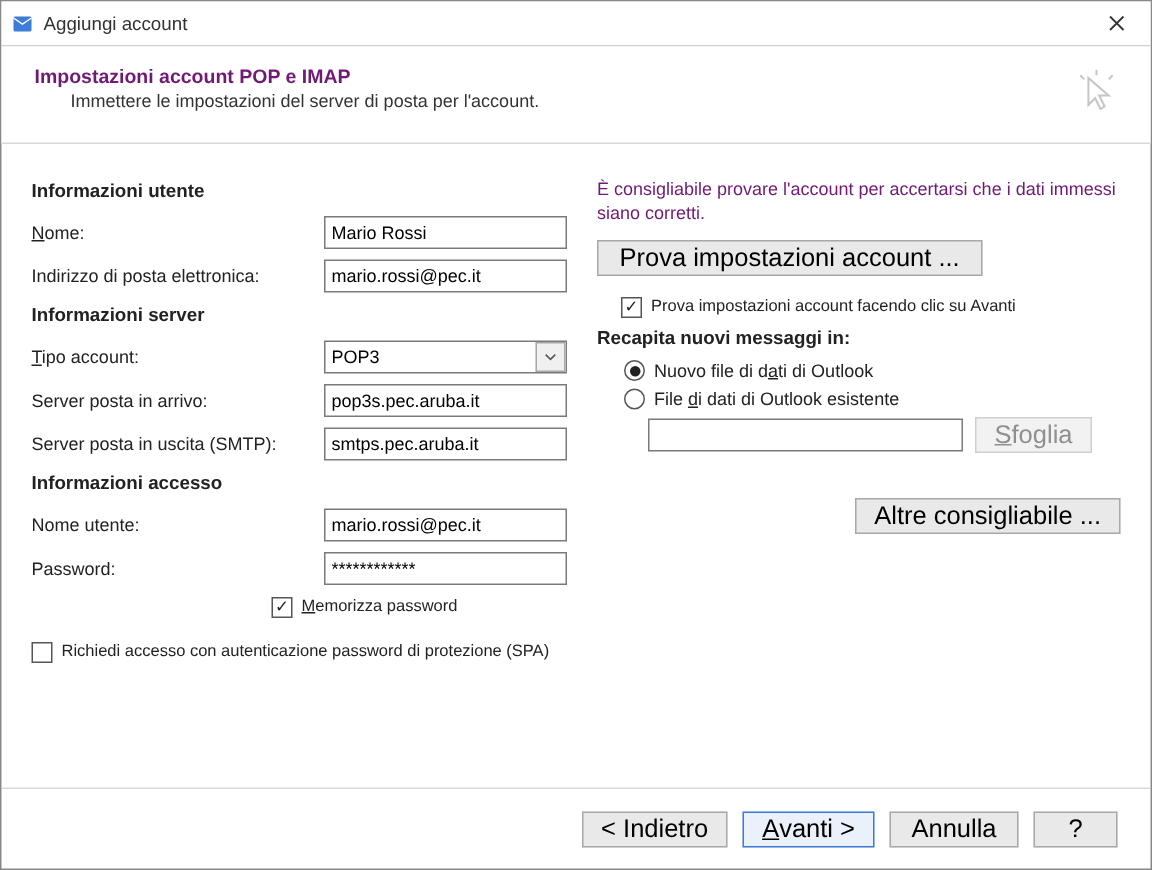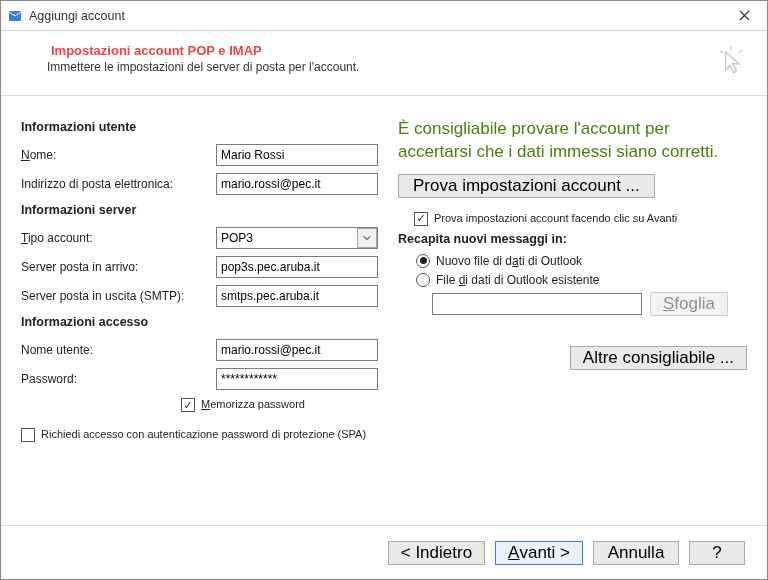--- a/index.html
+++ b/index.html
@@ -4,21 +4,21 @@
 <style>
   * { box-sizing: border-box; font-family: "Segoe UI", Tahoma, sans-serif; }
   html,body { margin:0; padding:0; background:#fff; }
   .window { width:768px; height:580px; border:1px solid #888; display:flex; flex-direction:column; background:#fff; }
   .titlebar { background:#fff; height:30px; display:flex; align-items:center; padding:0 0 0 6px; border-bottom:1px solid #d0d0d0;}
   .titlebar .icon { width:16px; height:16px; margin-right:6px; display:inline-flex; align-items:center; justify-content:center;}
   .titlebar .title { font-size:12.5px; color:#333; flex:1;}
   .titlebar .closebtn { width:46px; height:30px; display:flex; align-items:center; justify-content:center; color:#333;}
   .header { background:#fff; padding:12px 18px 16px 22px; border-bottom:1px solid #d9d9d9; display:flex; align-items:flex-start;}
   .header-text { flex:1; }
-  .header-title { font-size:13px; font-weight:bold; color:#ef4444;margin-left:28px; }
+  .header-title { font-size:13px; font-weight:bold; color:#701a75; }
   .header-sub { font-size:12px; color:#333; margin-left:24px; margin-top:2px;}
   .cursor-icon { width:36px; height:36px; color:#bdbdbd; }
   .body { flex:1; padding:18px 20px 8px 20px; display:flex; gap:20px; font-size:12px; color:#222;}
   .col { flex:1; }
   .section-title { font-weight:bold; font-size:12.5px; margin:6px 0 8px 0; }
   .row { display:flex; align-items:center; margin:3px 0; min-height:26px;}
   .row label.lbl { width:195px; font-size:12px; }
   .row label.lbl .ul { text-decoration: underline; }
   input[type=text], input[type=password] { width:162px; height:22px; border:1px solid #7a7a7a; font-size:12px; padding:1px 4px; background:#fff;}
   .select-wrap { position:relative; width:162px;text-decoration:underline; }
@@ -26,21 +26,21 @@
   .select-btn { position:absolute; right:1px; top:1px; width:20px; height:20px; border:1px solid #a8a8a8; background:#f0f0f0; display:flex; align-items:center; justify-content:center;}
   .chev { width:8px; height:8px; }
   .check-row { display:flex; align-items:flex-start; margin:6px 0; font-size:11px;}
   .check-row .box { width:14px; height:14px; border:1px solid #555; margin-right:6px; flex-shrink:0; display:flex; align-items:center; justify-content:center; background:#fff;}
   .check-row .box.checked::after { content:"✓"; font-size:11px; line-height:1; color:#222;}
   .radio-row { display:flex; align-items:center; margin:5px 0 5px 18px; font-size:12px;}
   .radio { width:14px; height:14px; border:1px solid #555; border-radius:50%; margin-right:6px; display:flex; align-items:center; justify-content:center; background:#fff;}
   .radio.checked::after { content:""; width:7px; height:7px; background:#222; border-radius:50%;}
   .btn { height:24px; border:1px solid #a8a8a8; background:#e9e9e9; font-size:17px; padding:0 12px; display:inline-flex; align-items:center; justify-content:center;}
   .btn.disabled { color:#8f8f8f; border-color:#cfcfcf; background:#f2f2f2;}
-  .right-desc { font-size:17px; color:#4d7c0f; margin:4px 0 10px 0; line-height:1.35;}
+  .right-desc { font-size:12px; color:#701a75; margin:4px 0 10px 0; line-height:1.35;}
   .deliver-input { margin:4px 0 10px 34px; display:flex; gap:8px; align-items:center;}
   .deliver-input input { flex:1; max-width:210px; height:22px; }
   .more-row { display:flex; justify-content:flex-end; margin-top:30px;}
   .footer { height:54px; border-top:1px solid #d9d9d9; display:flex; align-items:center; justify-content:flex-end; gap:10px; padding:0 22px; }
   .footer .btn { min-width:86px; justify-content:center;}
   .footer .btn.primary { border:1px solid #3a7bd5; background:#eaf1fb;}
   .ul { text-decoration: underline; }
   .spa-row { margin-top:16px; }
 </style>
 </head>

